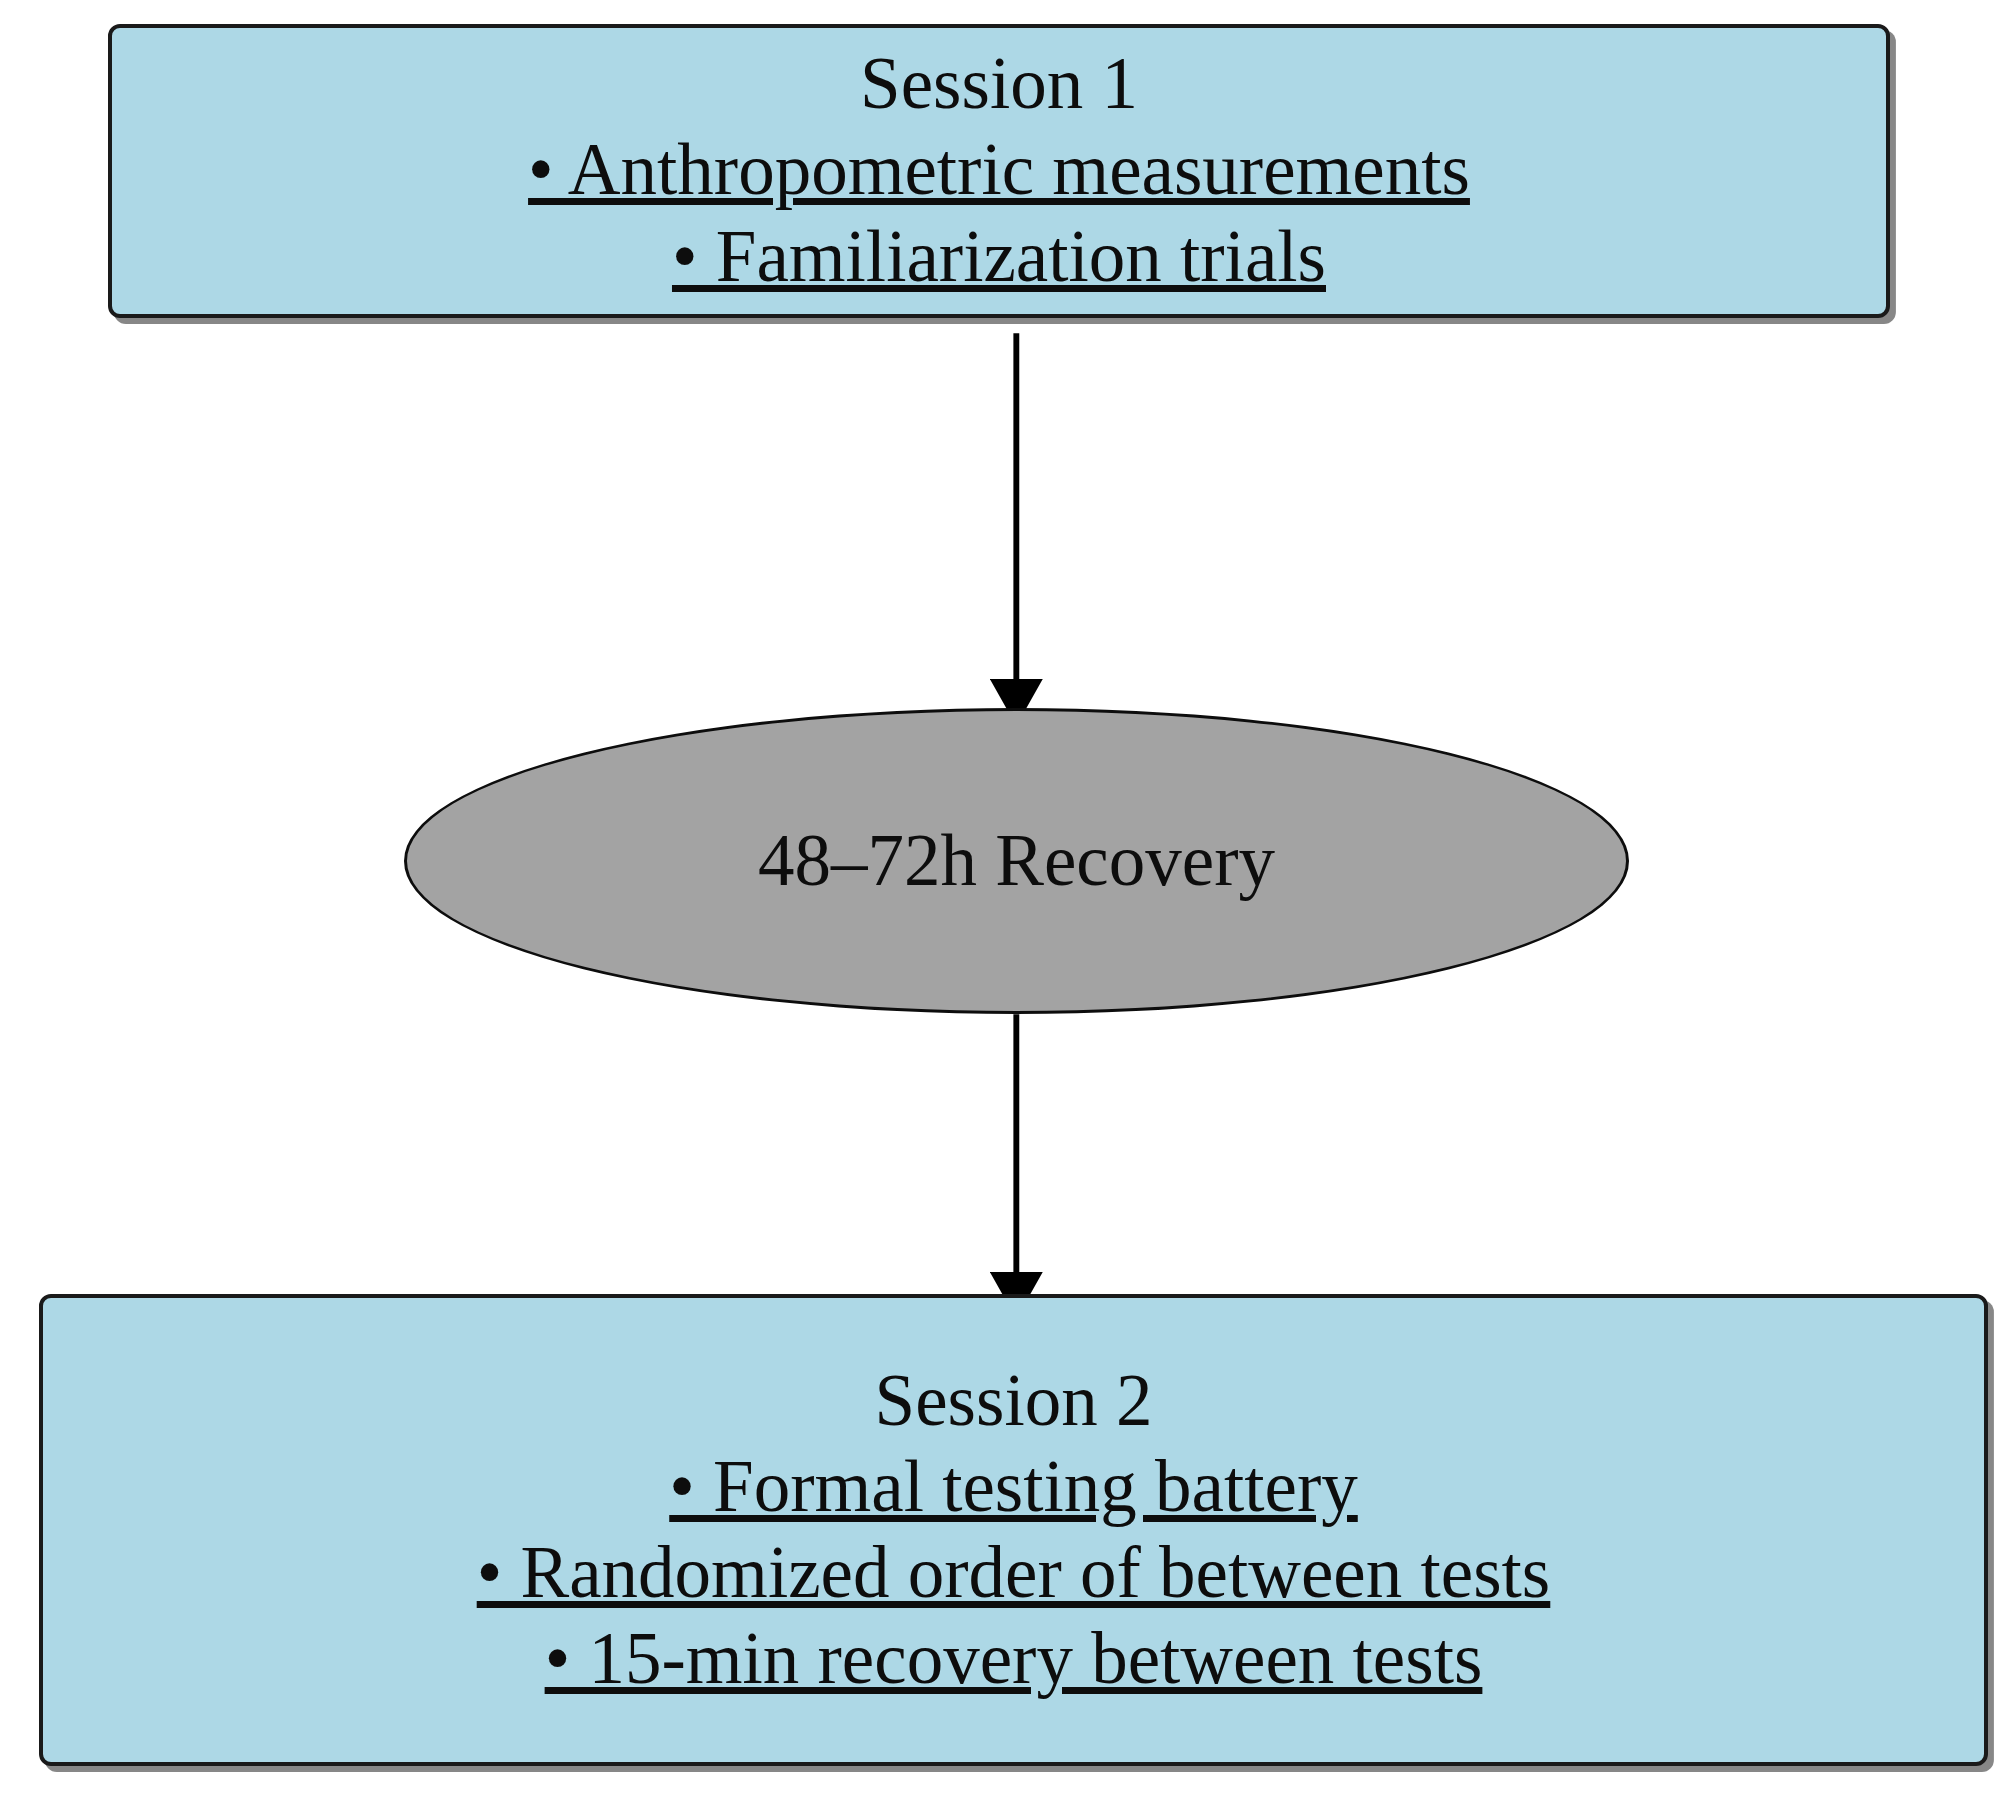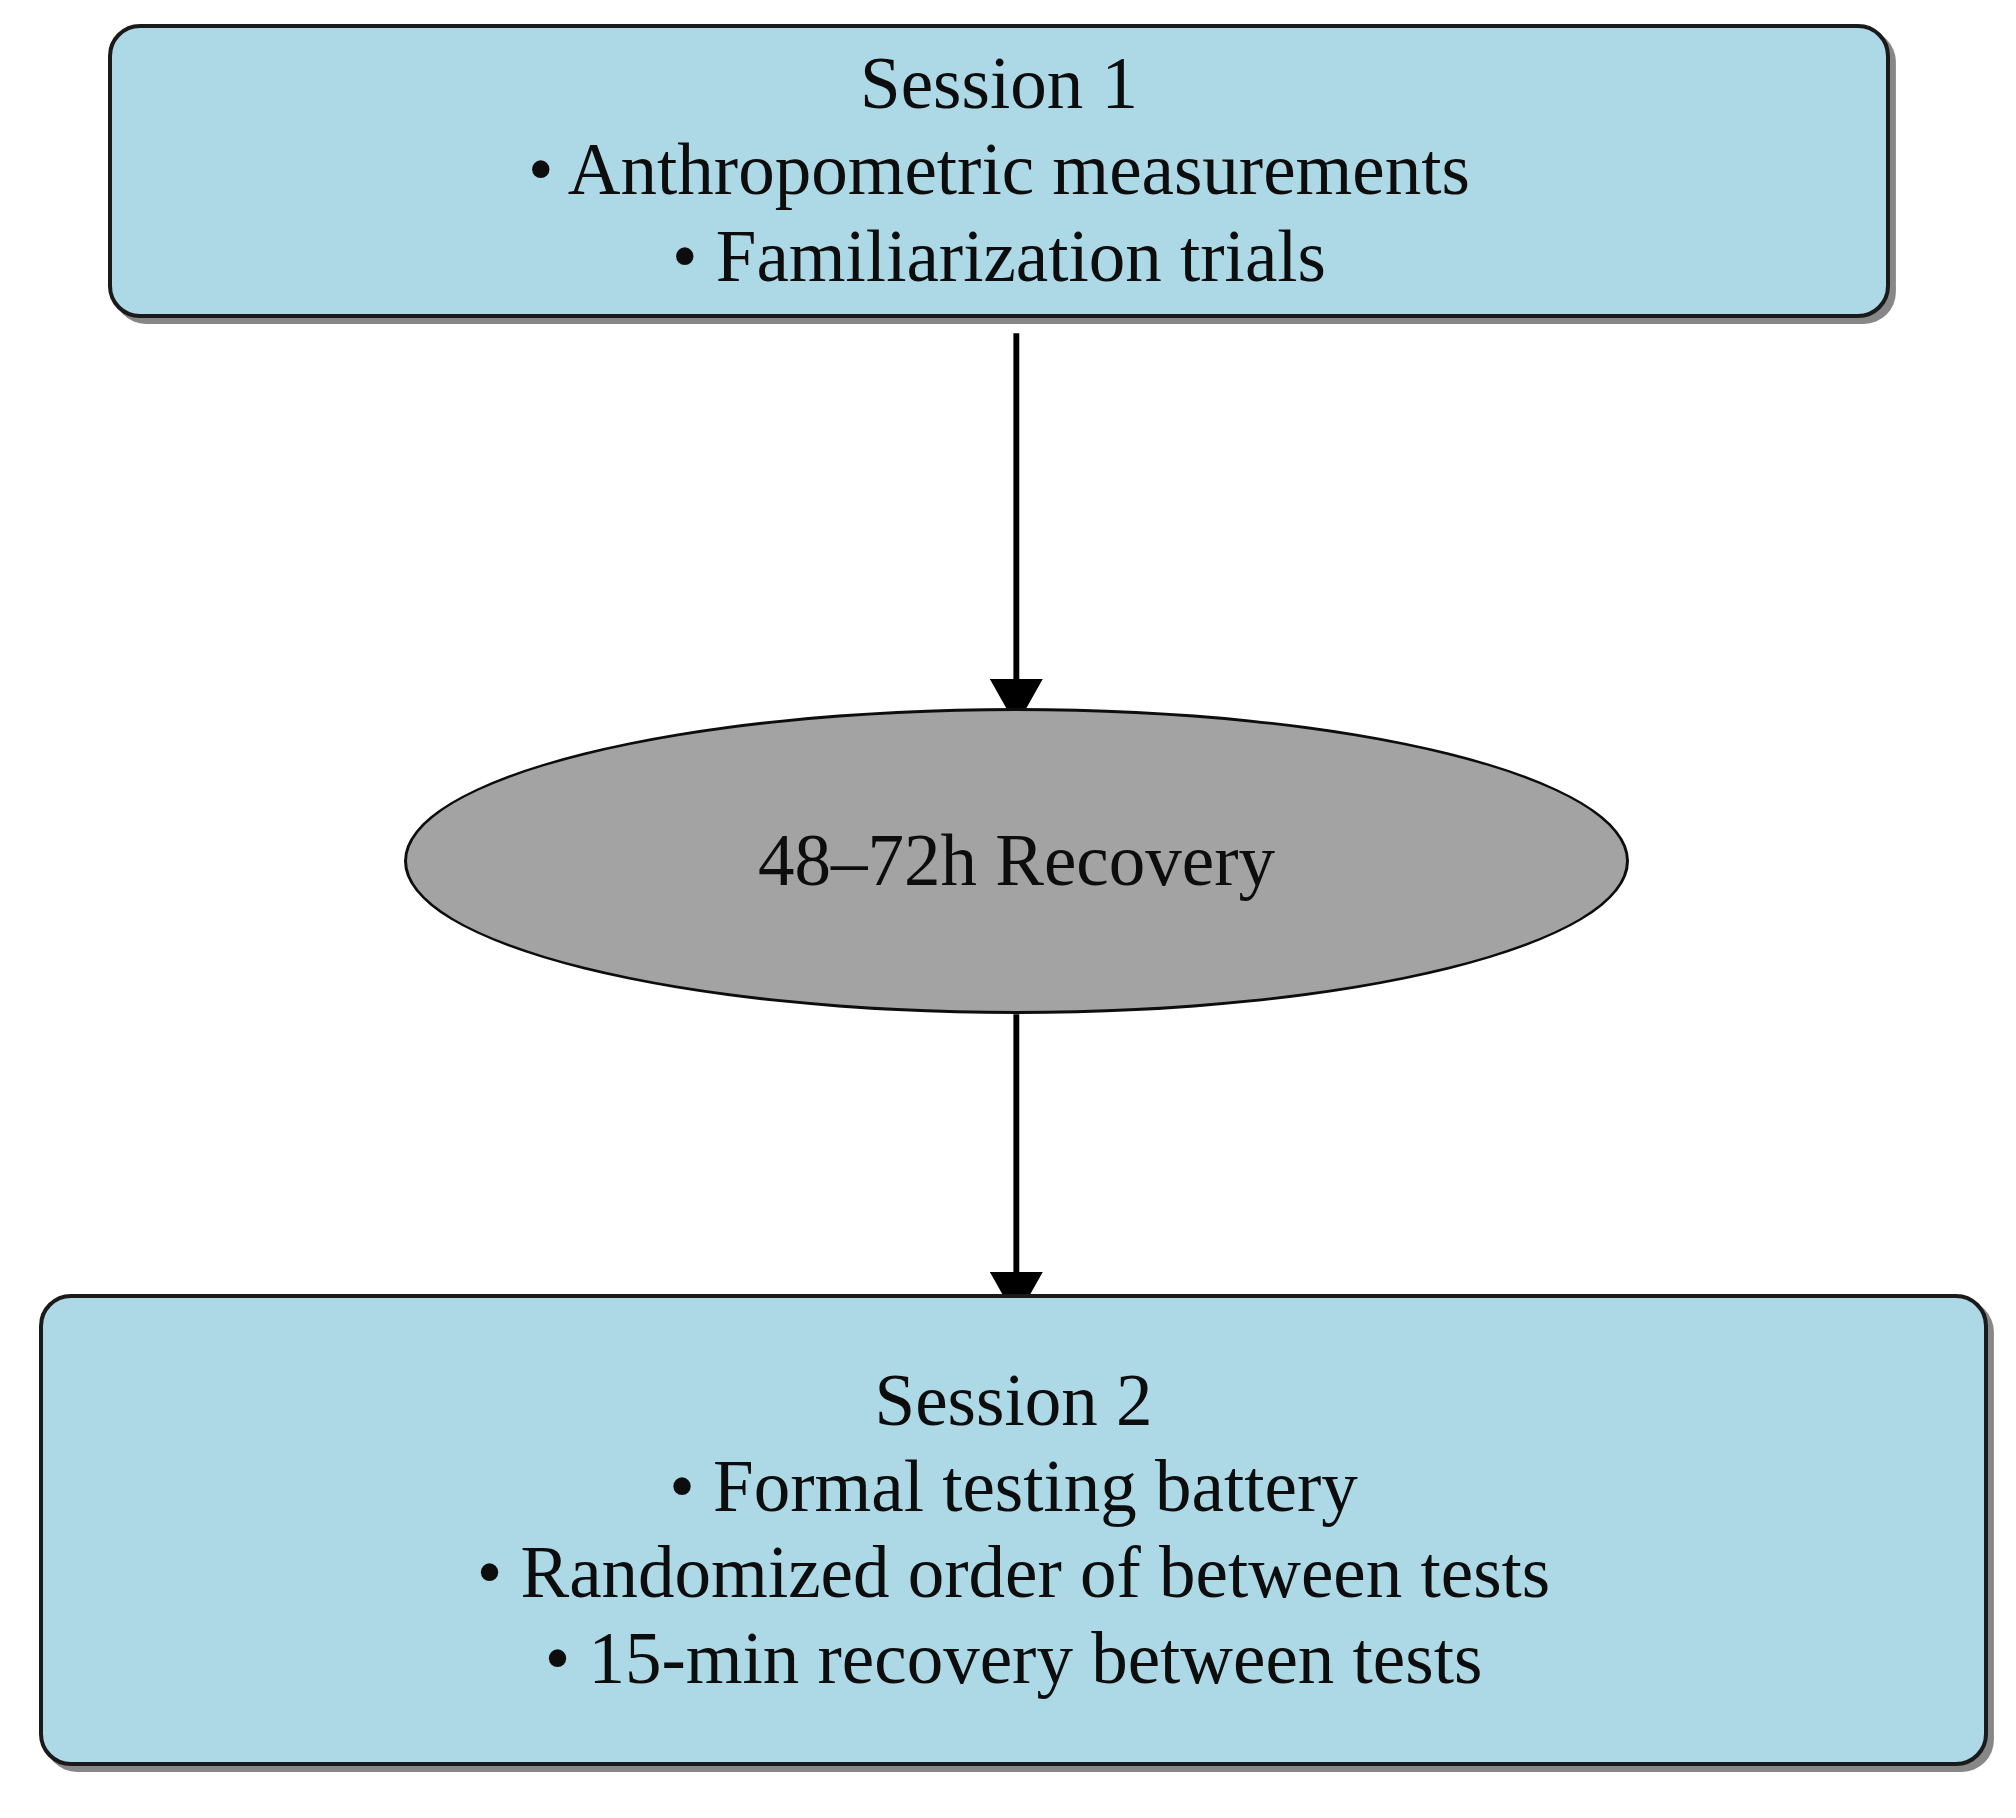--- a/index.html
+++ b/index.html
@@ -19,39 +19,40 @@
     height: 1818px;
     background: #ffffff;
   }
 
   
   .node-box {
     position: absolute;
     box-sizing: border-box;
     background: #ADD8E6;
     border: 4.9px solid #1a1a1a;
-    border-radius: 32px;
+    border-radius: 12px;
     box-shadow: 5.9px 5.9px 0 0 rgba(70,70,70,0.65);
     display: flex;
     flex-direction: column;
     align-items: center;
     justify-content: center;
   }
   .node-line {
     color: #0d0d0d;
     text-align: center;
     white-space: nowrap;
     line-height: 1.18;
     letter-spacing: 0px;
   }
   .node-title {
     font-size: 73px;
   }
   .node-bullet {
     font-size: 73px;
+    text-decoration: underline;
   }
 
   
   .node-ellipse {
     position: absolute;
     box-sizing: border-box;
     background: #a3a3a3;
     border: 3.9px solid #0d0d0d;
     border-radius: 50%;
     display: flex;

